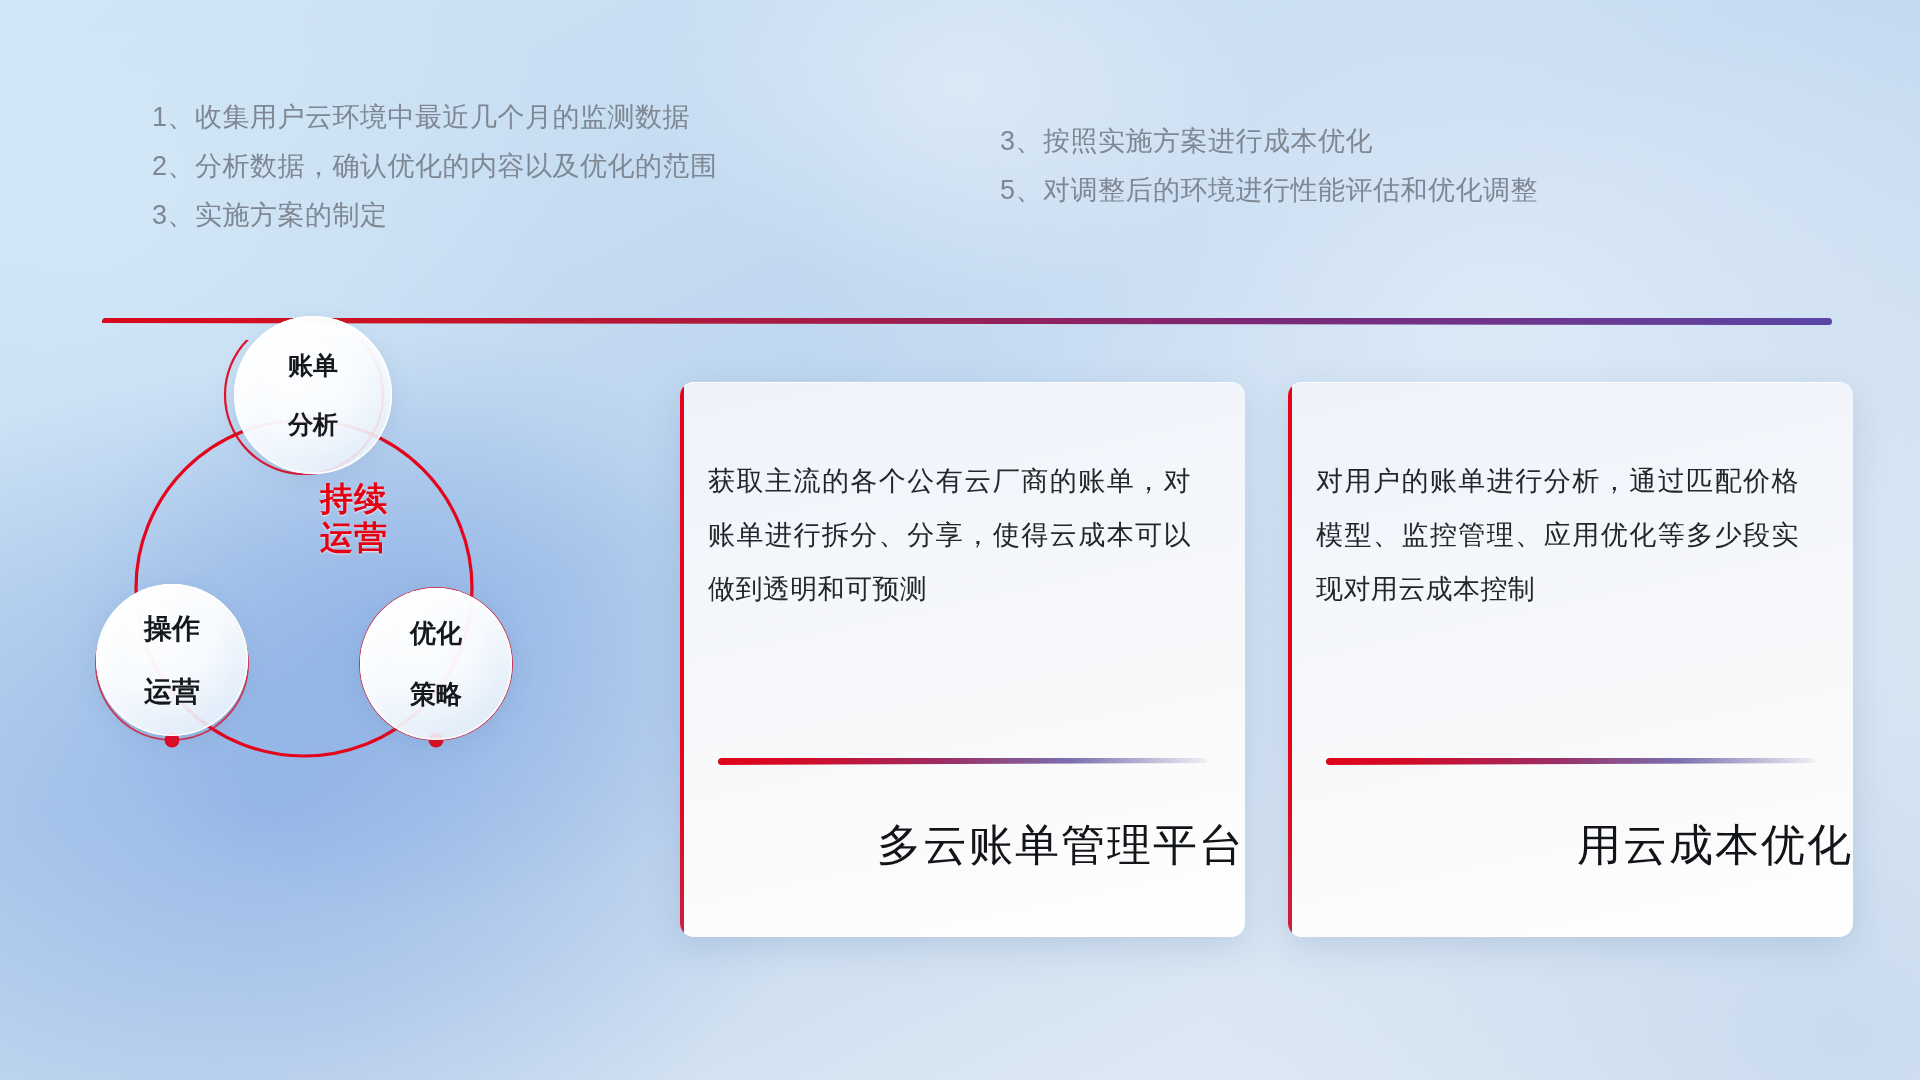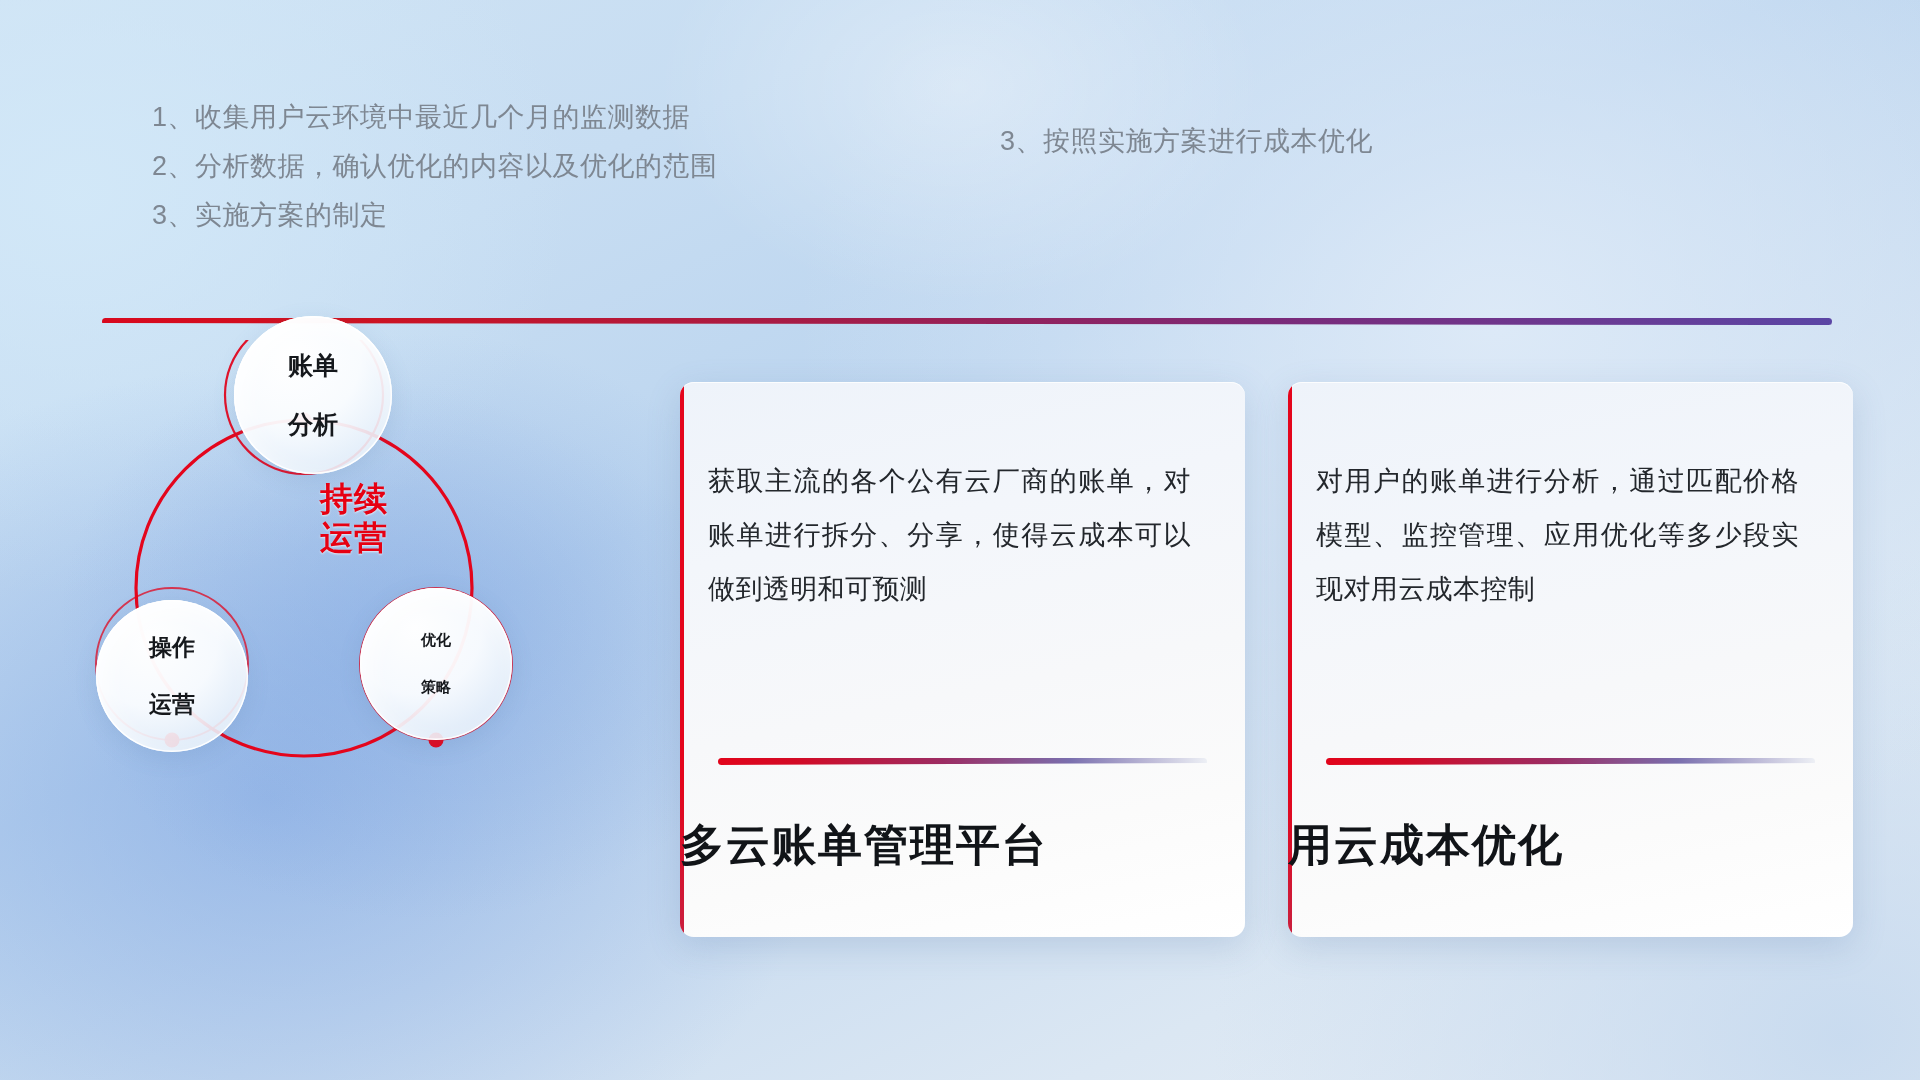--- a/index.html
+++ b/index.html
@@ -56,22 +56,22 @@
     position: absolute; border-radius: 50%;
     background:
       radial-gradient(circle at 36% 26%, rgba(255,255,255,0.99) 0%, rgba(251,253,255,0.95) 45%, rgba(233,242,251,0.88) 78%, rgba(223,236,249,0.82) 100%);
     box-shadow: inset 0 0 0 1.4px rgba(255,255,255,0.92),
                 inset 8px 10px 26px rgba(255,255,255,0.85),
                 0 6px 22px rgba(86,122,170,0.16);
     display:flex; flex-direction:column; align-items:center; justify-content:center;
     color:#15181c; font-weight:700; line-height:1.26; text-align:center;gap:28px;
   }
   #bub-top    { left: 144px; top:  -24px; width: 158px; height: 158px; font-size: 25px; }
-  #bub-left   { left:   6px; top:  260px; width: 152px; height: 152px; font-size: 23px; }
-  #bub-right  { left: 270px; top:  248px; width: 152px; height: 152px; font-size: 15px; }
+  #bub-left   { left:   6px; top:  244px; width: 152px; height: 152px; font-size: 28px; }
+  #bub-right  { left: 270px; top:  248px; width: 152px; height: 152px; font-size: 26px; }
 
   #center-label {
     position:absolute; left: 148px; top: 140px; width: 150px;
     text-align:right; color:#e60012; font-weight:800;
     font-size: 33px; line-height: 1.18; letter-spacing: 1px;
     text-shadow: 0 1px 2px rgba(255,255,255,.7);
   }
 
   
   .card {
@@ -98,39 +98,40 @@
     text-align: justify;
     text-justify: inter-ideograph;
   }
   .card-rule {
     position:absolute; left: 38px; right: 38px; bottom: 172px; height: 7px;
     border-radius: 4px;
     background: linear-gradient(90deg, #e2041b 0%, #d30a25 16%, #9c2c63 46%, #7a6fae 72%, rgba(226,231,240,0.55) 100%);
     clip-path: polygon(0 0, 100% 0, 100% 72%, 0 100%);
   }
   .card-title {
-    position:absolute; left: 0; right: 13px; bottom: 62px;
-    text-align:left;
-    font-size: 44px; font-weight: 700; letter-spacing: 2px;
+    position:absolute; left: 0; right: 0; bottom: 62px;
+    text-align:right;
+    font-size: 44px; font-weight: 400; letter-spacing: 2px;
     color: #111418;
   }
 </style>
 </head>
 <body>
 
 <div id="slide">
 
   <div class="list" id="list-left">
     <div class="row">1、收集用户云环境中最近几个月的监测数据</div>
     <div class="row">2、分析数据，确认优化的内容以及优化的范围</div>
     <div class="row">3、实施方案的制定</div>
   </div>
 
   <div class="list" id="list-right">
     <div class="row">3、按照实施方案进行成本优化</div>
+    <div class="row">5、对调整后的环境进行性能评估和优化调整</div>
   </div>
 
   <div id="top-bar"></div>
 
   <div id="diagram">
     <svg width="560" height="600" viewBox="0 0 560 600">
       <circle cx="214" cy="248" r="168" fill="none" stroke="#e4051c" stroke-width="3.2"></circle>
       <circle cx="214" cy="55" r="79" fill="none" stroke="#e4051c" stroke-width="2.2" opacity="0.95"></circle>
       <circle cx="82" cy="324" r="76" fill="none" stroke="#e4051c" stroke-width="2.0" opacity="0.75"></circle>
       <circle cx="346" cy="324" r="76" fill="none" stroke="#e4051c" stroke-width="2.0" opacity="0.75"></circle>

